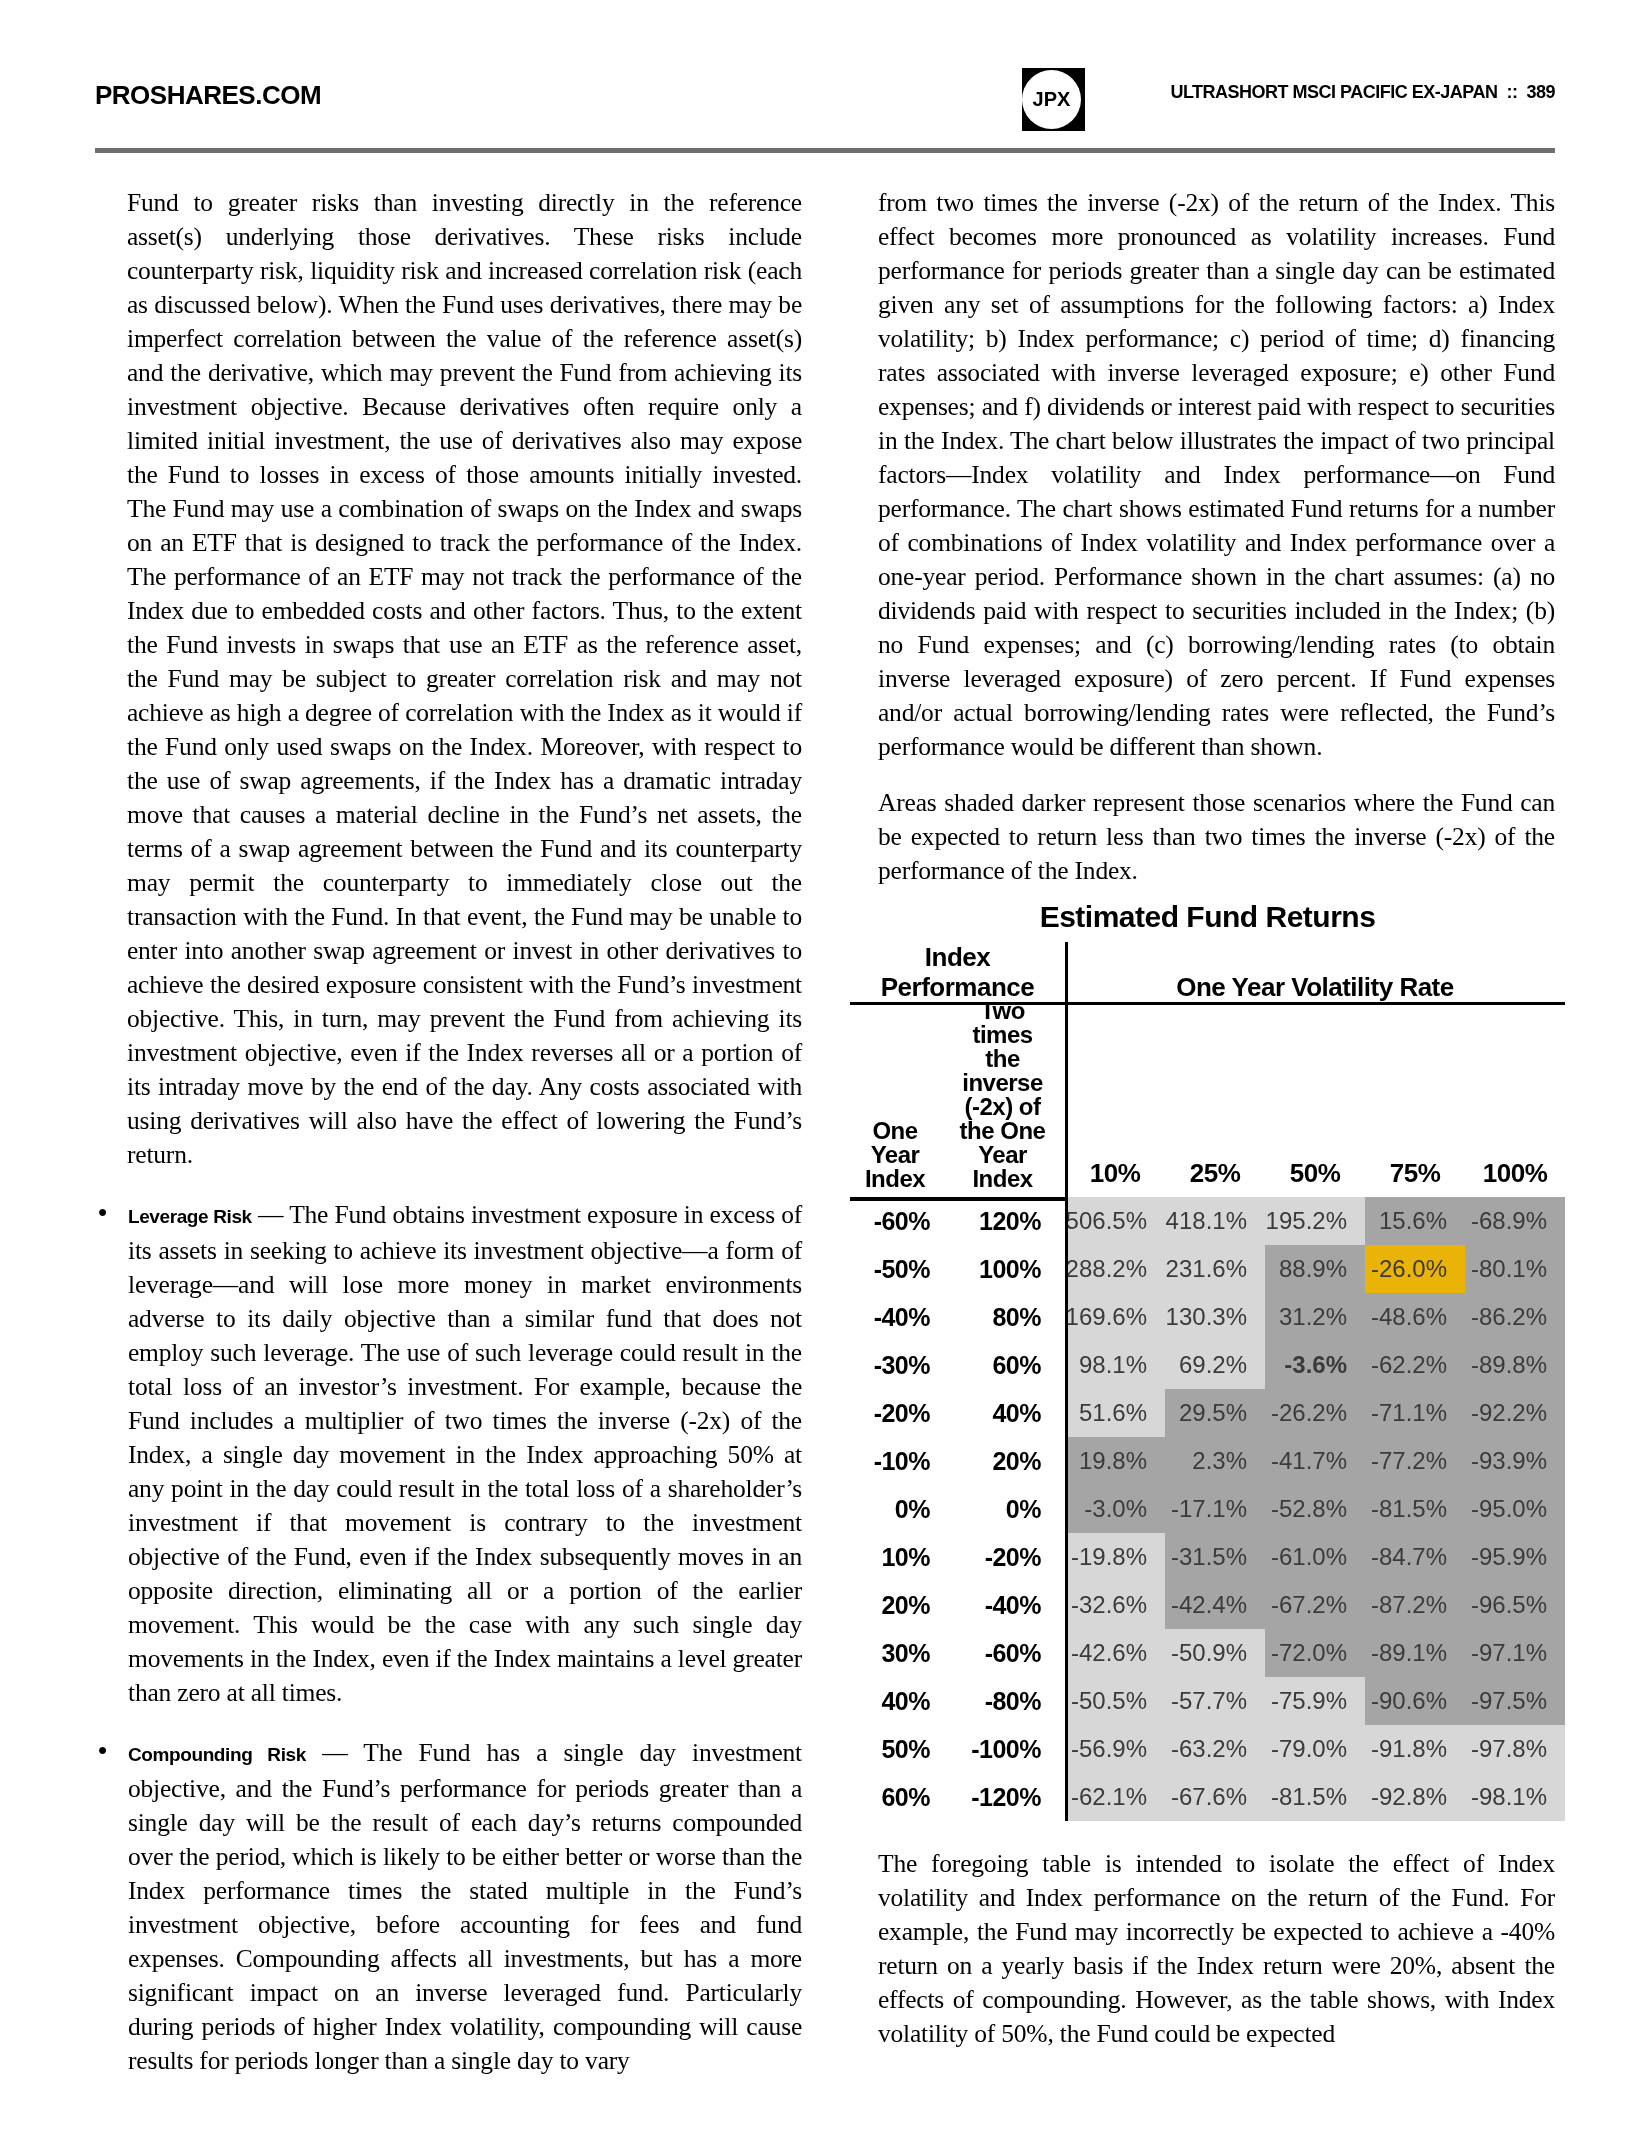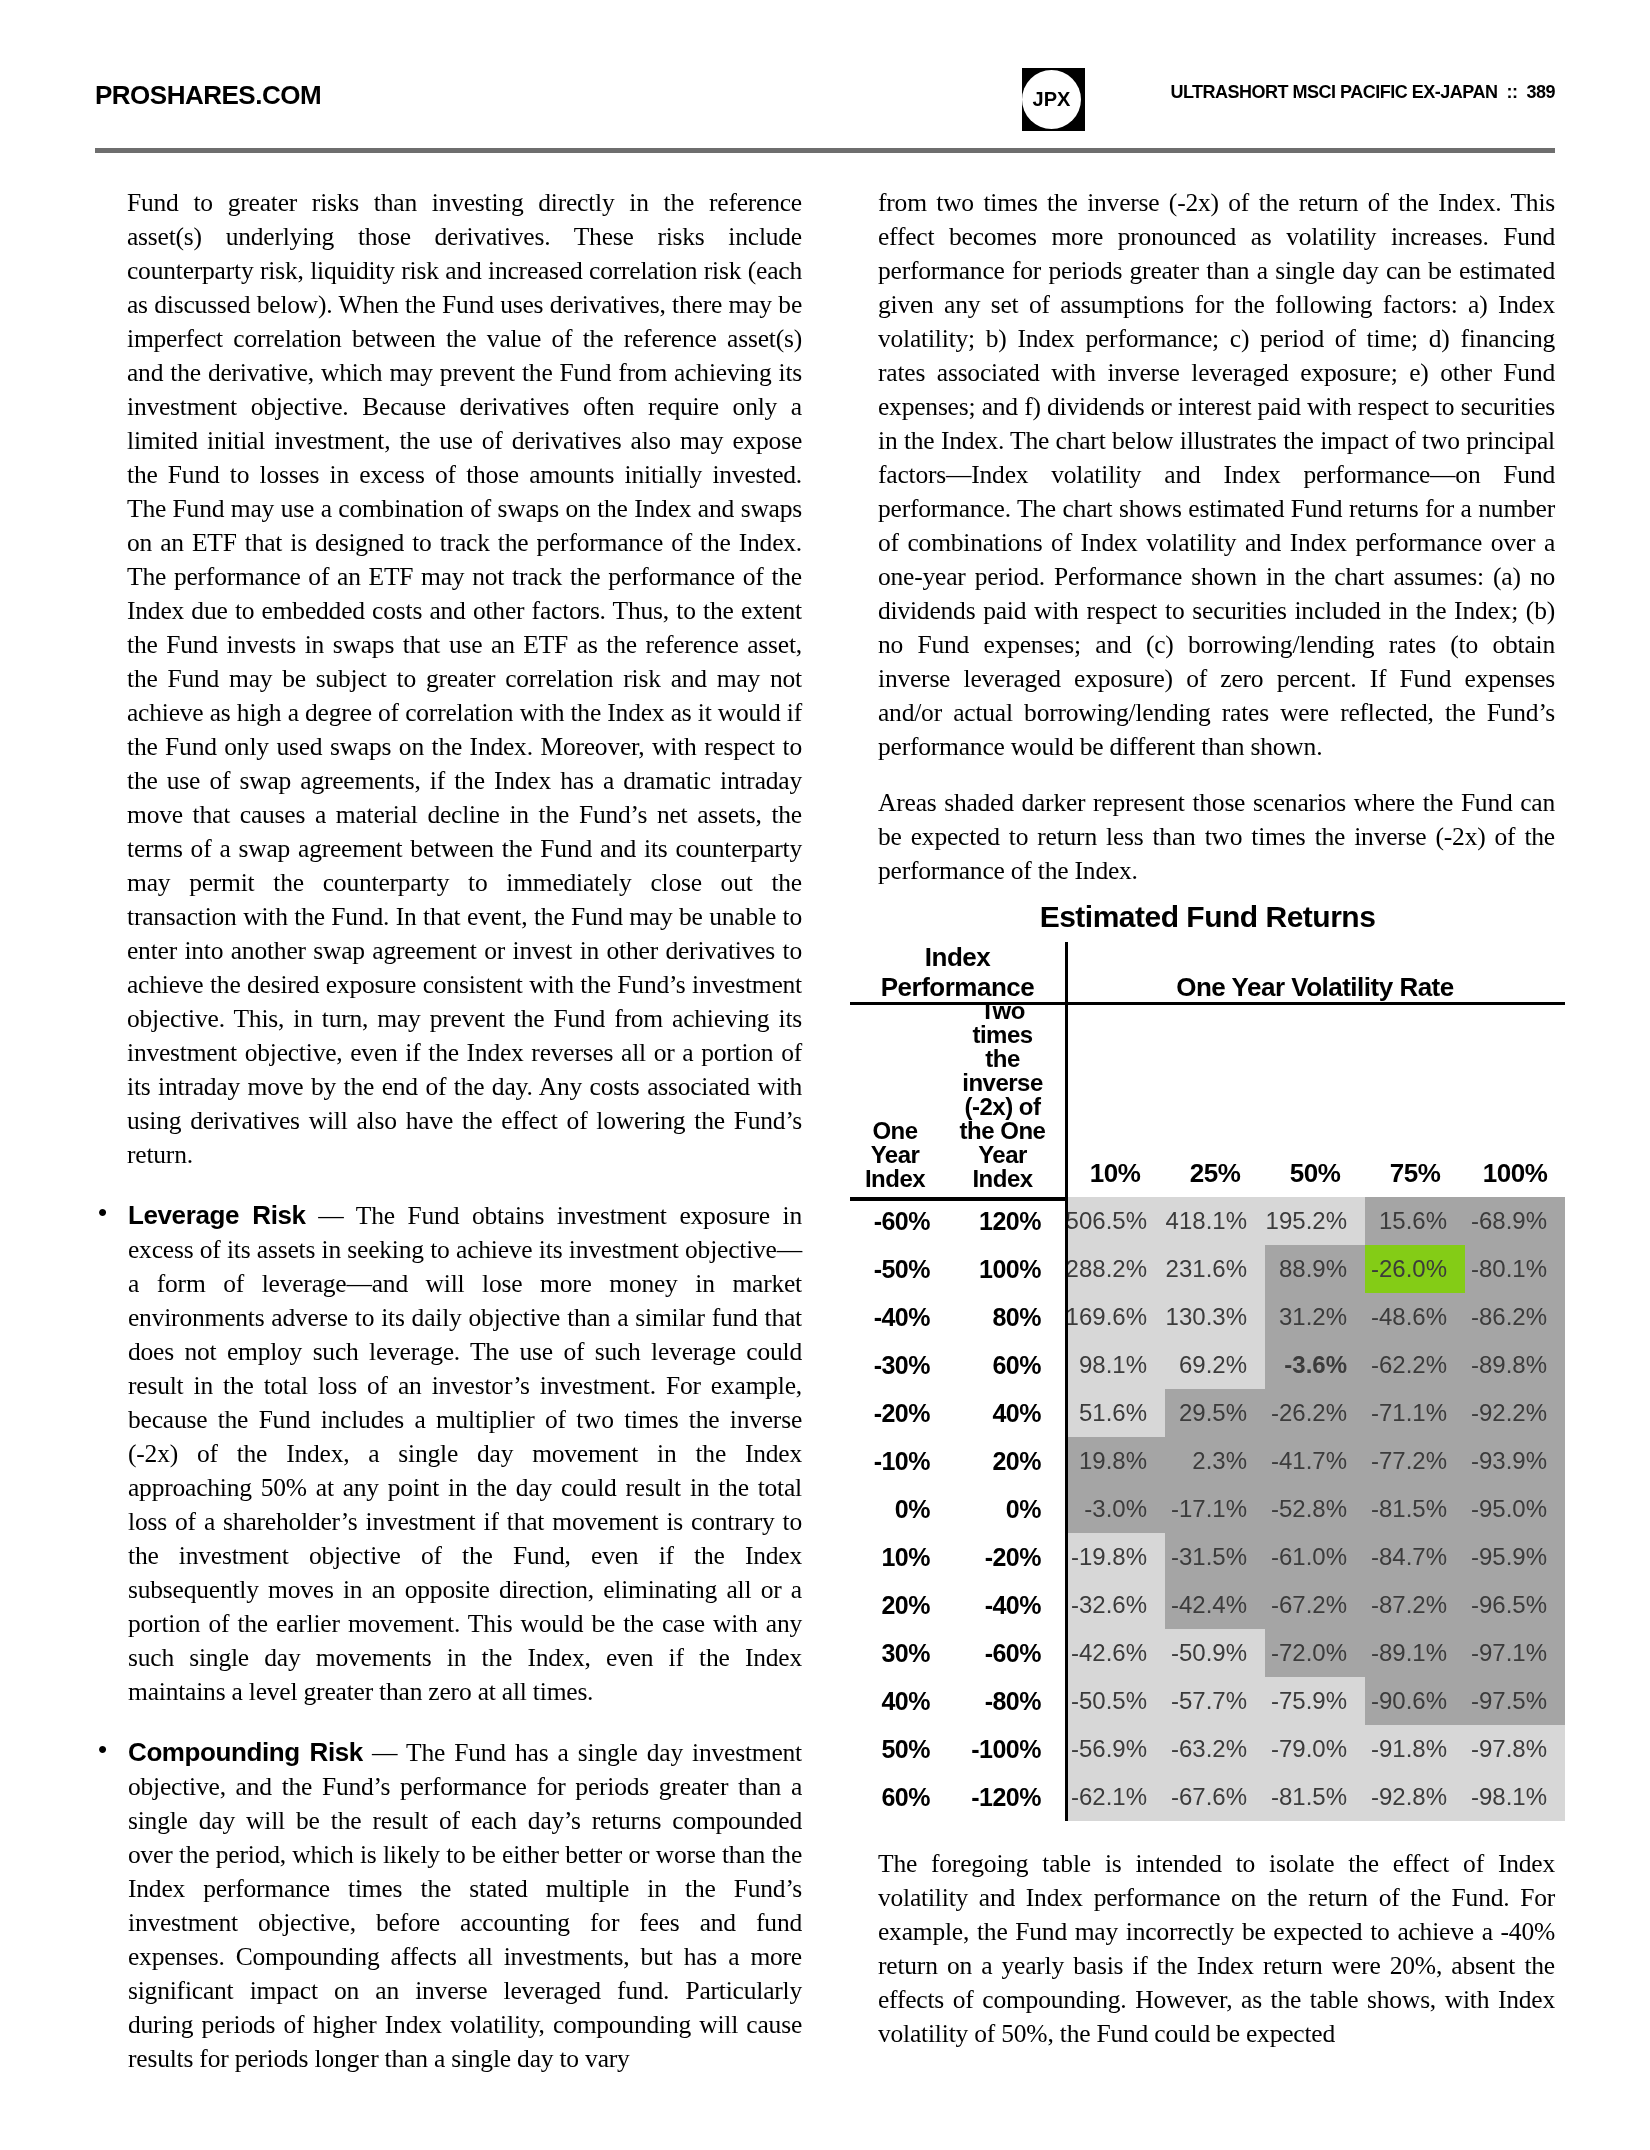--- a/index.html
+++ b/index.html
@@ -44,21 +44,21 @@
   
   .body-text { font-size: 25.5px; line-height: 34px; text-align: justify; letter-spacing: -0.2px; }
   .col-left  { position: absolute; left: 95px;  top: 186px; width: 707px; }
   .col-right { position: absolute; left: 878px; top: 186px; width: 677px; }
   .col-left .intro { margin-left: 32px; }
   ul.risk-list { list-style: none; }
   ul.risk-list li { position: relative; padding-left: 33px; margin-top: 26px; }
   .bullet-marker { position: absolute; left: 3px; top: -1px; font-size: 26px; font-family: "Liberation Sans", sans-serif; }
   .risk-title {
     font-family: "Liberation Sans", sans-serif;
-    font-weight: bold; font-size: 26px; letter-spacing: -0.4px;
+    font-weight: bold; font-size: 19px; letter-spacing: -0.4px;
   }
   .col-right .shading-note { margin-top: 22px; }
   .col-right .closing { margin-top: 26px; }
 
   
   .ftable { position: relative; width: 715px; margin-left: -28px; margin-top: 12px;
             font-family: "Liberation Sans", sans-serif; }
   .ftitle { text-align: center; font-weight: bold; font-size: 30px; letter-spacing: -0.5px;
             line-height: 34px; margin-bottom: 6px; }
   .fdivider { position: absolute; left: 215px; top: 42px; bottom: 0; width: 3px; background: #000; }
@@ -153,21 +153,21 @@
             <div class="fc fc-d" style="background: rgb(215, 215, 215);">195.2%</div>
             <div class="fc fc-d" style="background: rgb(165, 165, 165);">15.6%</div>
             <div class="fc fc-d" style="background: rgb(165, 165, 165);">-68.9%</div>
           </div>
           <div class="frow">
             <div class="fc fc-i">-50%</div>
             <div class="fc fc-v">100%</div>
             <div class="fc fc-d" style="background: rgb(215, 215, 215);">288.2%</div>
             <div class="fc fc-d" style="background: rgb(215, 215, 215);">231.6%</div>
             <div class="fc fc-d" style="background: rgb(165, 165, 165);">88.9%</div>
-            <div class="fc fc-d" style="background: #84cc16;">-26.0%</div>
+            <div class="fc fc-d" style="background: #eab308;">-26.0%</div>
             <div class="fc fc-d" style="background: rgb(165, 165, 165);">-80.1%</div>
           </div>
           <div class="frow">
             <div class="fc fc-i">-40%</div>
             <div class="fc fc-v">80%</div>
             <div class="fc fc-d" style="background: rgb(215, 215, 215);">169.6%</div>
             <div class="fc fc-d" style="background: rgb(215, 215, 215);">130.3%</div>
             <div class="fc fc-d" style="background: rgb(165, 165, 165);">31.2%</div>
             <div class="fc fc-d" style="background: rgb(165, 165, 165);">-48.6%</div>
             <div class="fc fc-d" style="background: rgb(165, 165, 165);">-86.2%</div>

